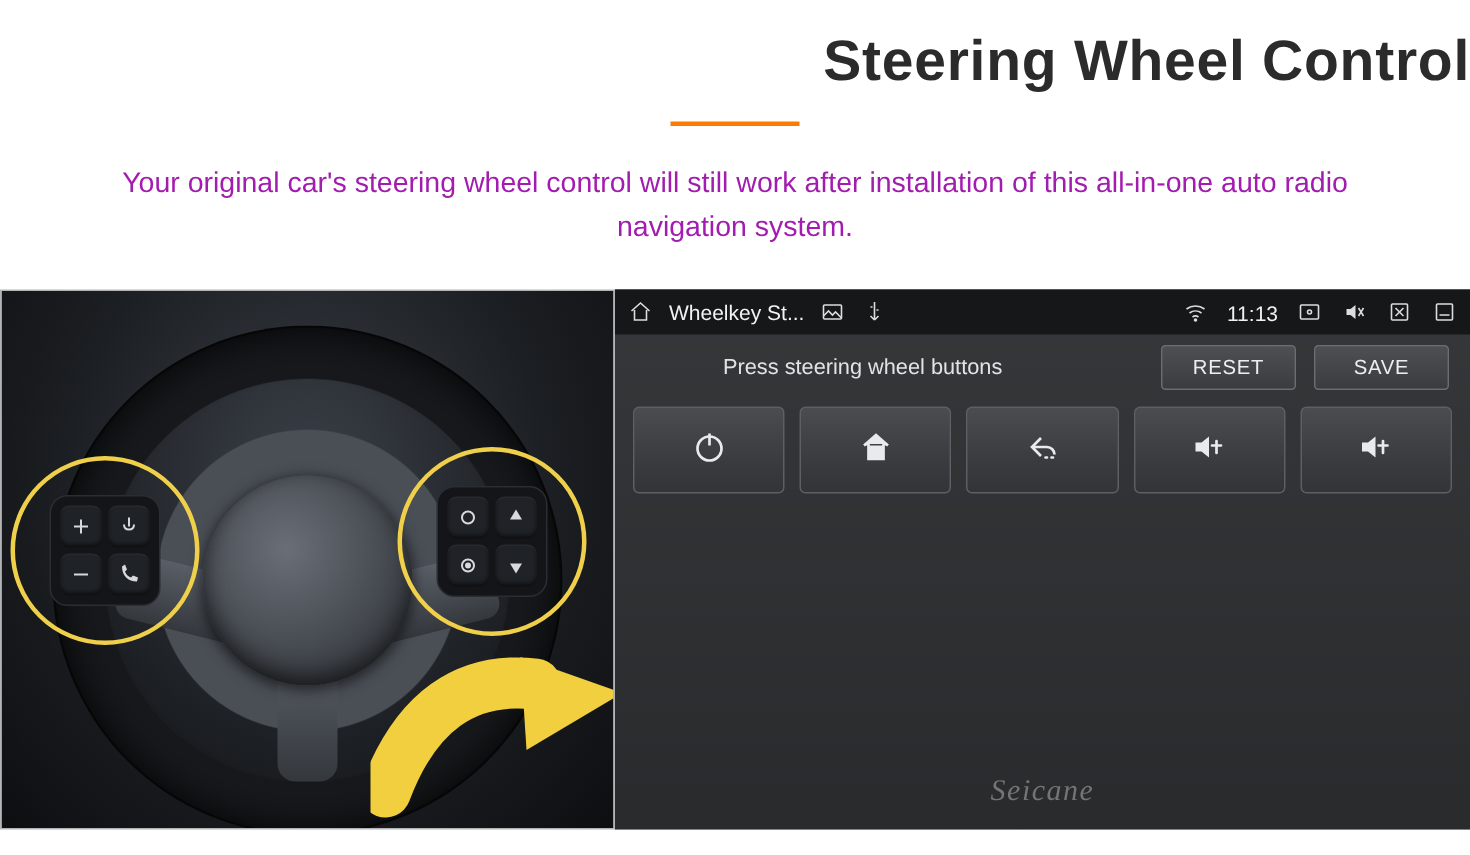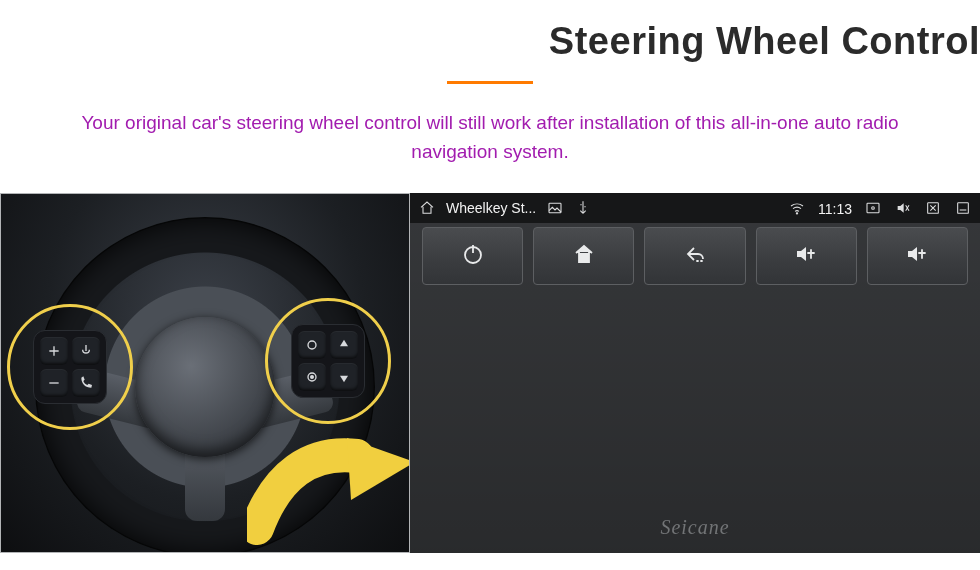--- a/index.html
+++ b/index.html
@@ -310,20 +310,26 @@
         </span>
         <span class="sb-ic">
           <svg viewBox="0 0 24 24">
               <rect x="4" y="4" width="16" height="16" rx="1"></rect>
               <path d="M7 15h10"></path>
             </svg>
         </span>
       </div>
     </div>
 
+    <div class="instr-row">
+      <span class="instr-text">Press steering wheel buttons</span>
+      <span class="spacer"></span>
+      <div class="pill">RESET</div>
+      <div class="pill">SAVE</div>
+    </div>
 
     <div class="fn-row">
       <div class="fn">
         <span>
           <svg viewBox="0 0 24 24">
               <circle cx="12" cy="13" r="8"></circle>
               <path d="M12 3v8"></path>
             </svg>
         </span>
       </div>

